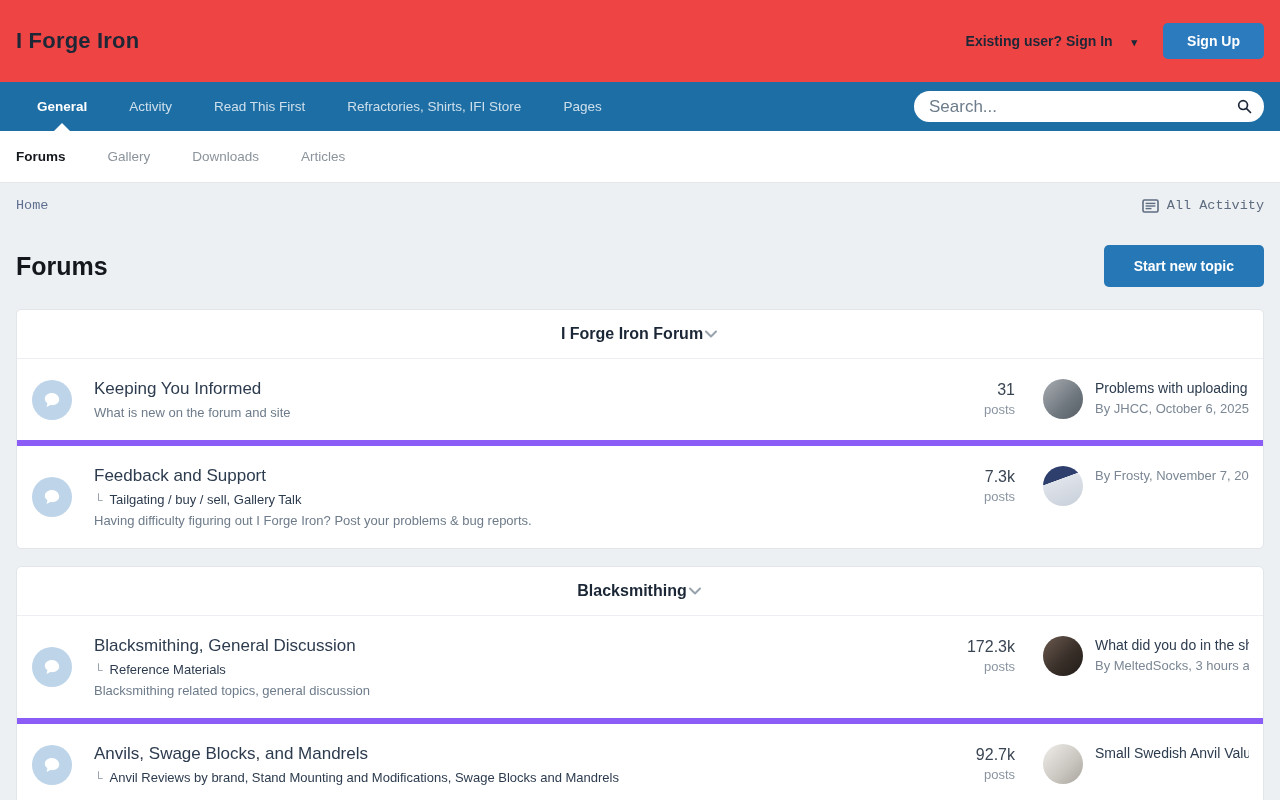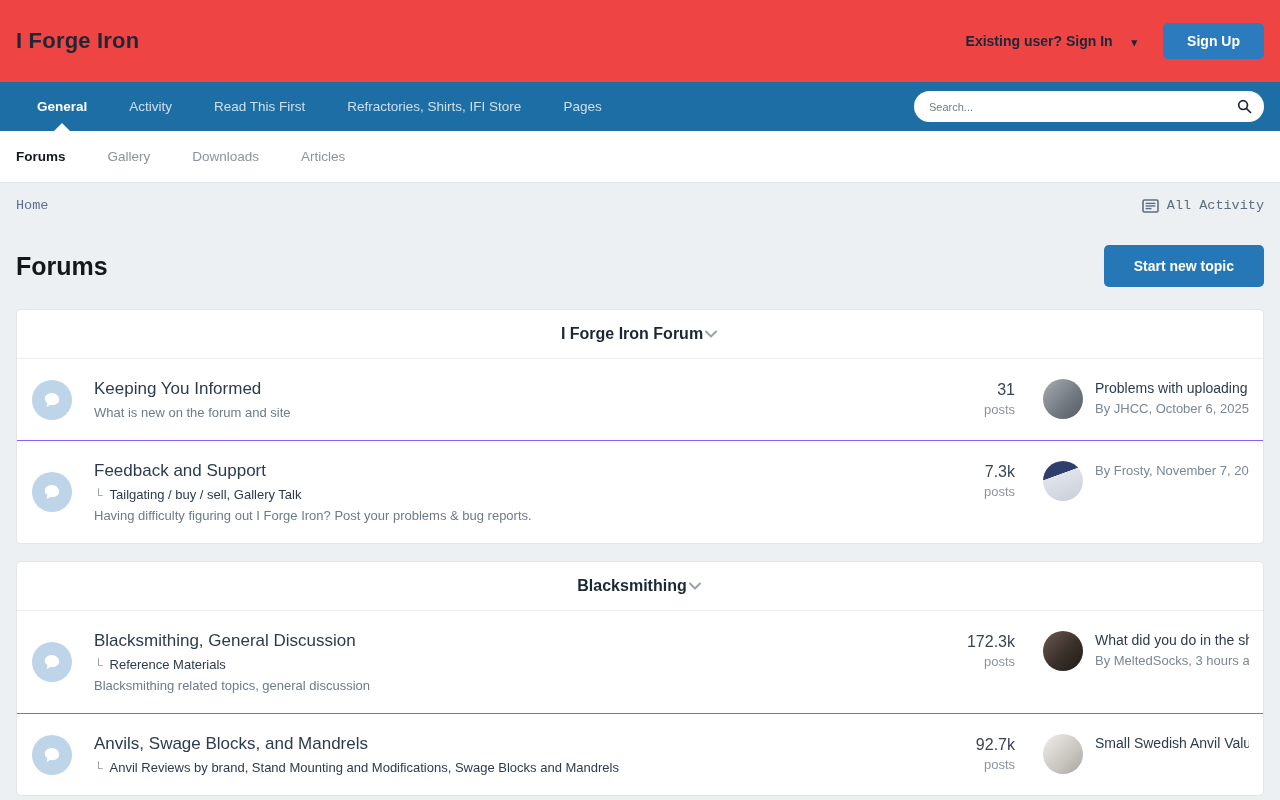--- a/index.html
+++ b/index.html
@@ -18,21 +18,21 @@
 
   
   .main-nav { background:#1d6ea5; height:49px; display:flex; align-items:stretch; padding:0 16px; position:relative; }
   .nav-item { color:rgba(255,255,255,.78); font-size:13.5px; display:flex; align-items:center;
     padding:0 21px; cursor:pointer; position:relative; }
   .nav-item.active { color:#fff; font-weight:700; }
   .nav-item.active::after { content:""; position:absolute; bottom:0; left:50%; transform:translateX(-50%);
     border-left:8px solid transparent; border-right:8px solid transparent; border-bottom:8px solid #fff; }
   .nav-search { margin-left:auto; align-self:center; background:#fff; border-radius:16px; height:31px;
     width:350px; display:flex; align-items:center; padding:0 12px 0 15px; }
-  .nav-search input { border:none; outline:none; flex:1; font-size:11px; color:#3a4553;
+  .nav-search input { border:none; outline:none; flex:1; font-size:17px; color:#3a4553;
     font-family:"Liberation Sans", sans-serif; background:transparent; }
   .nav-search input::placeholder { color:#6d7c8a; }
   .search-icon { width:15px; height:15px; flex:0 0 auto; }
 
   
   .sub-nav { background:#fff; height:52px; display:flex; align-items:center; padding:0 16px;
     border-bottom:1px solid #e4e7ea; }
   .subnav-item { font-size:13.5px; color:#8b939b; margin-right:42px; cursor:pointer; }
   .subnav-item.active { color:#14181d; font-weight:700; }
 
@@ -48,21 +48,21 @@
     border-radius:5px; padding:13px 30px; cursor:pointer; }
 
   
   .content { padding:0 16px; }
   .card { background:#fff; border:1px solid #e2e5e9; border-radius:5px; margin-bottom:17px; overflow:hidden; }
   .cat-header { display:flex; justify-content:center; align-items:center; padding:15px 16px;
     border-bottom:1px solid #eceef1; }
   .cat-title { font-size:16px; font-weight:700; color:#1b2736; }
   .chevron { width:16px; height:16px; cursor:pointer; }
 
-  .forum-row { display:flex; align-items:center; padding:20px 14px 20px 15px; border-bottom:1px solid #8b5cf6; }
+  .forum-row { display:flex; align-items:center; padding:20px 14px 20px 15px; border-bottom:6px solid #8b5cf6; }
   .forum-row:last-child { border-bottom:none;align-items:center; }
   .f-icon { width:40px; height:40px; border-radius:50%; background:#bdd4e9; flex:0 0 auto;
     display:flex; align-items:center; justify-content:center; margin-right:22px; }
   .f-main { flex:1; min-width:0; }
   .f-title { font-size:17px; font-weight:500; color:#2c3b4e; cursor:pointer; }
   .f-sub { margin-top:6px; font-size:13px; color:#2c3b4e; }
   .f-sub .corner { color:#8a94a0; margin-right:7px; font-size:12px; }
   .f-desc { margin-top:6px; font-size:13px; color:#6d7b8a; }
   .f-stats { width:86px; text-align:right; margin:0 28px 0 12px; flex:0 0 auto; align-self:flex-start; padding-top:2px; }
   .f-stats .num { font-size:16px; color:#3a4553; }

